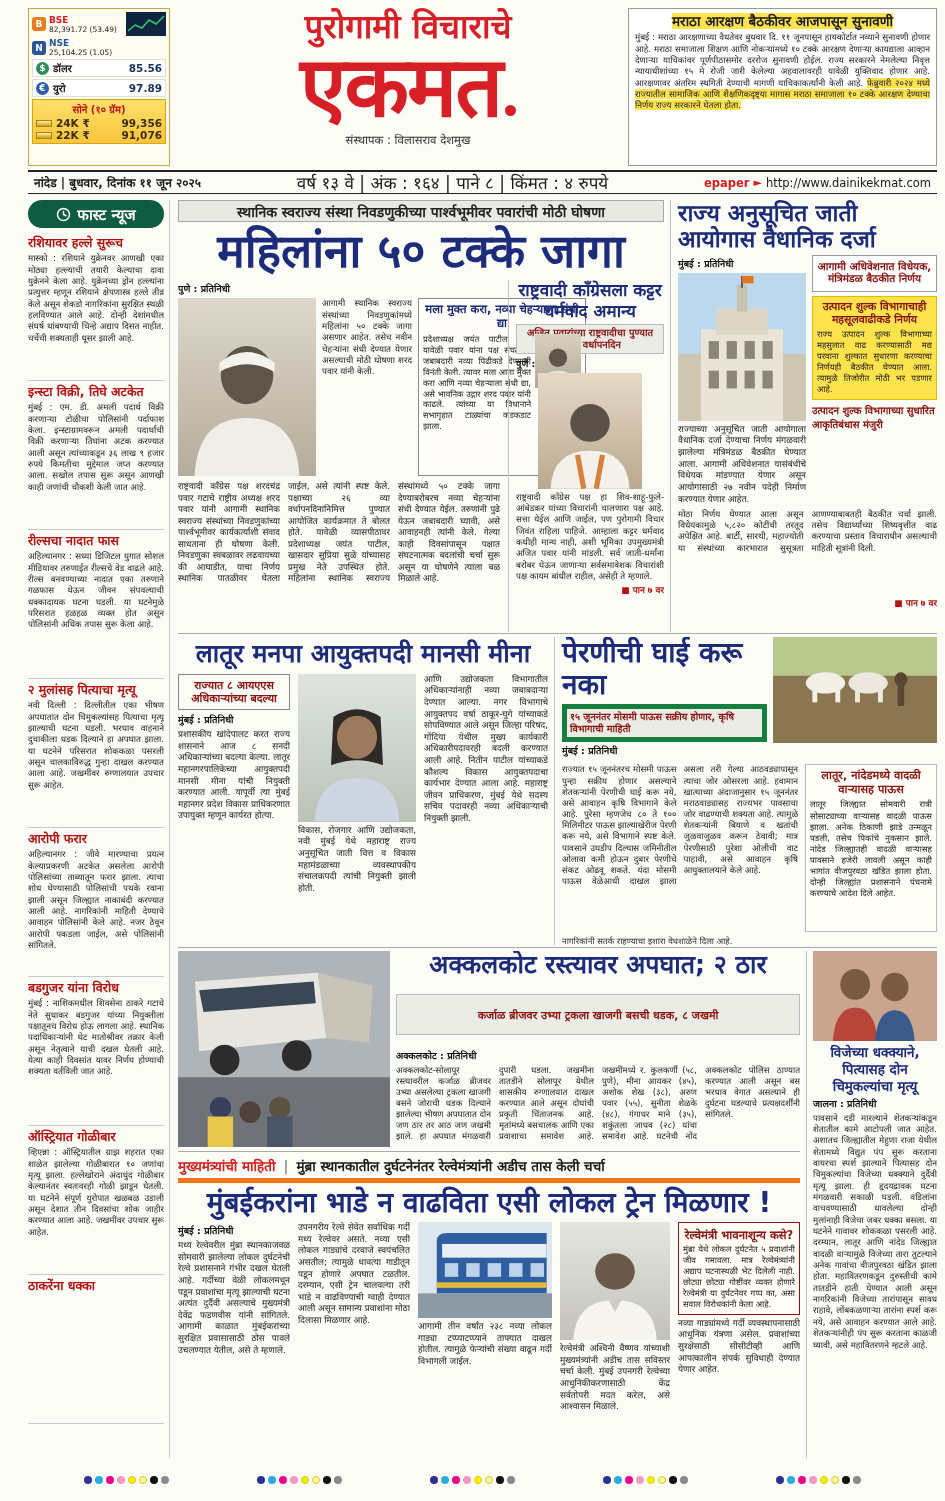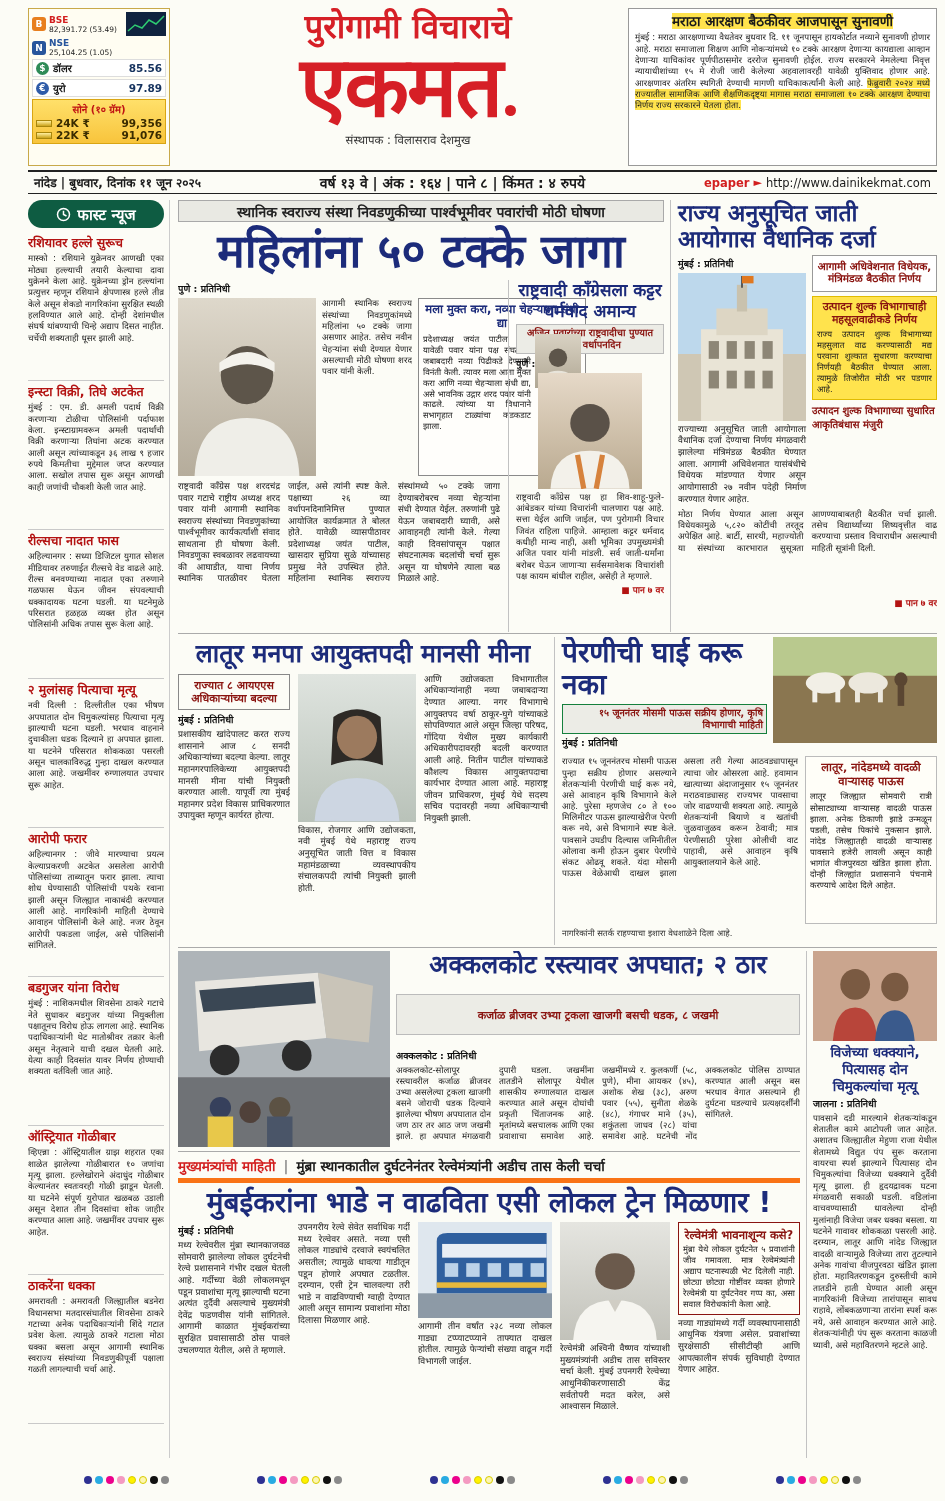--- a/index.html
+++ b/index.html
@@ -41,21 +41,21 @@
   .founder { font-size:11.5px; color:#333; margin-top:2px; }
 
   
   .top-news { position:absolute; left:628px; top:8px; width:309px; height:158px; border:1px solid #999; background:#fff; padding:4px 6px; overflow:hidden; }
   .tn-title { text-align:center; font-size:13.5px; font-weight:bold; line-height:1.2; margin-bottom:3px; }
   .tn-body { font-size:8.6px; }
 
   
   .dateline { position:absolute; left:28px; top:170px; width:909px; height:24px; border-top:2px solid #222; border-bottom:1.5px solid #222; display:flex; align-items:center; justify-content:space-between; padding:0 6px; font-size:12px; }
   .dl-left { font-weight:bold; }
-  .dl-center { font-size:14px;font-weight:bold; }
+  .dl-center { font-size:17px; }
   .dl-right { display:flex; align-items:center; gap:4px; font-size:11.5px; }
   .arrow-ic { color:#d21f1f; font-size:11px; }
 
   
   .sidebar { position:absolute; left:28px; top:200px; width:142px; height:1258px; overflow:hidden; border-right:1px solid #ccc; padding-right:5px; }
   .fn-header { height:28px; background:#0e5c42; border-radius:14px; color:#fff; display:flex; align-items:center; justify-content:center; gap:6px; font-size:15px; font-weight:bold; margin-bottom:4px; }
   .fn-item { height:149px; overflow:hidden; border-bottom:1px solid #c9c9c9; padding-top:4px; }
   .fn-item h3 { font-size:12.5px; color:#b31312; margin-bottom:3px; line-height:1.15; }
   .fn-item p { font-size:8.6px; }
 
@@ -110,21 +110,21 @@
   .latur-box { border:1.5px solid #888; padding:4px; font-size:11px; font-weight:bold; color:#8a1410; text-align:center; line-height:1.2; margin-bottom:3px; }
   .latur-colB { width:118px; flex:0 0 auto; overflow:hidden; }
   .manasi-photo { width:118px; height:148px; background:linear-gradient(#dfe4df,#b9c2b9); margin-bottom:3px; }
   .latur-colC { flex:1 1 auto; overflow:hidden; }
 
   
   .sowing { position:absolute; left:554px; top:637px; width:383px; height:308px; border-left:1px solid #c2c2c2; padding-left:7px; overflow:hidden; }
   .sow-top { display:flex; gap:6px; }
   .sow-head { width:205px; flex:0 0 auto; }
   .sow-headline { font-size:28px; font-weight:bold; color:#1c2b7a; line-height:1.15; }
-  .sow-sub { background:#ececE6; border:1px solid #15803d; font-size:9.6px; font-weight:bold; color:#8a1410; padding:2px 3px; margin:3px 0 2px; line-height:1.25; text-align:right; }
+  .sow-sub { background:#ececE6; border:5px solid #15803d; font-size:9.6px; font-weight:bold; color:#8a1410; padding:2px 3px; margin:3px 0 2px; line-height:1.25; text-align:left; }
   .farm-photo { flex:1 1 auto; height:106px; background:linear-gradient(#aebf85 35%, #8a7a54 35%); }
   .sow-row { display:flex; gap:7px; margin-top:4px; height:168px; }
   .sow-body { width:236px; flex:0 0 auto; column-count:2; column-gap:7px; overflow:hidden; font-size:8.6px; line-height:1.3; text-align:justify; }
   .rain-col { flex:1 1 auto; border:1px solid #bbb; padding:4px; overflow:hidden; background:#fffef8; }
   .rain-title { font-size:11.3px; font-weight:bold; color:#8a1410; text-align:center; line-height:1.2; margin-bottom:3px; }
   .rain-col p { font-size:8.4px; }
   .sow-note { font-size:8.4px; margin-top:3px; color:#333; }
 
   
   .acc-photo { position:absolute; left:178px; top:951px; width:212px; height:196px; background:linear-gradient(#cfcfcf,#8e8e8e); overflow:hidden; }
@@ -265,21 +265,20 @@
     <article class="fn-item">
       <h3>बडगुजर यांना विरोध</h3>
       <p>मुंबई : नाशिकमधील शिवसेना ठाकरे गटाचे नेते सुधाकर बडगुजर यांच्या नियुक्तीला पक्षातूनच विरोध होऊ लागला आहे. स्थानिक पदाधिकाऱ्यांनी थेट मातोश्रीवर तक्रार केली असून नेतृत्वाने याची दखल घेतली आहे. येत्या काही दिवसांत यावर निर्णय होण्याची शक्यता वर्तविली जात आहे.</p>
     </article>
     <article class="fn-item">
       <h3>ऑस्ट्रियात गोळीबार</h3>
       <p>व्हिएन्ना : ऑस्ट्रियातील ग्राझ शहरात एका शाळेत झालेल्या गोळीबारात १० जणांचा मृत्यू झाला. हल्लेखोराने अंदाधुंद गोळीबार केल्यानंतर स्वतःवरही गोळी झाडून घेतली. या घटनेने संपूर्ण युरोपात खळबळ उडाली असून देशात तीन दिवसांचा शोक जाहीर करण्यात आला आहे. जखमींवर उपचार सुरू आहेत.</p>
     </article>
     <article class="fn-item">
       <h3>ठाकरेंना धक्का</h3>
-      <p>अमरावती : अमरावती जिल्ह्यातील बडनेरा विधानसभा मतदारसंघातील शिवसेना ठाकरे गटाच्या अनेक पदाधिकाऱ्यांनी शिंदे गटात प्रवेश केला. त्यामुळे ठाकरे गटाला मोठा धक्का बसला असून आगामी स्थानिक स्वराज्य संस्थांच्या निवडणुकीपूर्वी पक्षाला गळती लागल्याची चर्चा आहे.</p>
     </article>
   </div>
 
   <section class="lead">
     <div class="kicker">स्थानिक स्वराज्य संस्था निवडणुकीच्या पार्श्वभूमीवर पवारांची मोठी घोषणा</div>
     <h1 class="lead-headline">महिलांना ५० टक्के जागा</h1>
     <div class="lead-cols">
       <div class="lead-main">
         <div class="byline">पुणे : प्रतिनिधी</div>
         <div class="lead-row">

